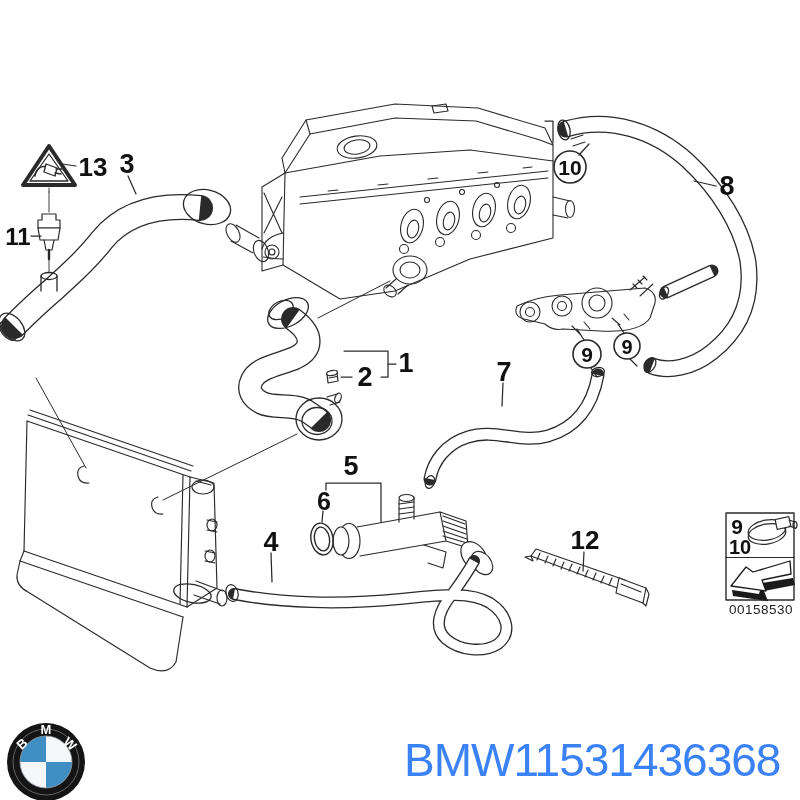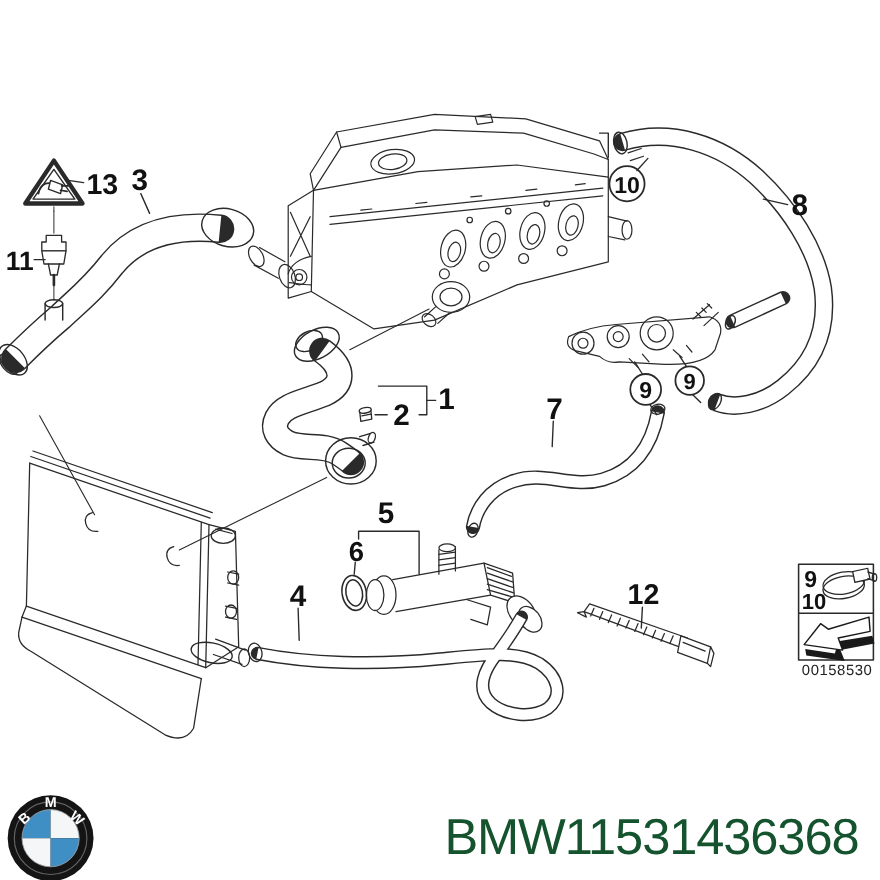--- a/index.html
+++ b/index.html
@@ -2,21 +2,21 @@
 <html><head>
 <meta charset="utf-8">
 <style>
   html,body{margin:0;padding:0;background:#fff;}
   .stage{position:relative;width:800px;height:800px;background:#fff;overflow:hidden;
          font-family:"Liberation Sans",sans-serif;}
   .stage svg{position:absolute;left:0;top:0;}
   .callout{font-family:"Liberation Sans",sans-serif;font-weight:bold;fill:#111;}
   .lineart{stroke:#2a2a2a;fill:none;stroke-linecap:round;stroke-linejoin:round;}
   .footer-text{position:absolute;left:404px;top:737px;font-size:46px;line-height:1;
-               color:#14532d;letter-spacing:-1px;white-space:nowrap;
+               color:#3b82f6;letter-spacing:-1px;white-space:nowrap;
                font-family:"Liberation Sans",sans-serif;}
   .footer-text span{display:inline;}
   .sp{display:inline-block;width:14px;}
 </style>
 </head>
 <body>
 
 <div class="stage">
 
 <svg width="800" height="800" viewBox="0 0 800 800">

